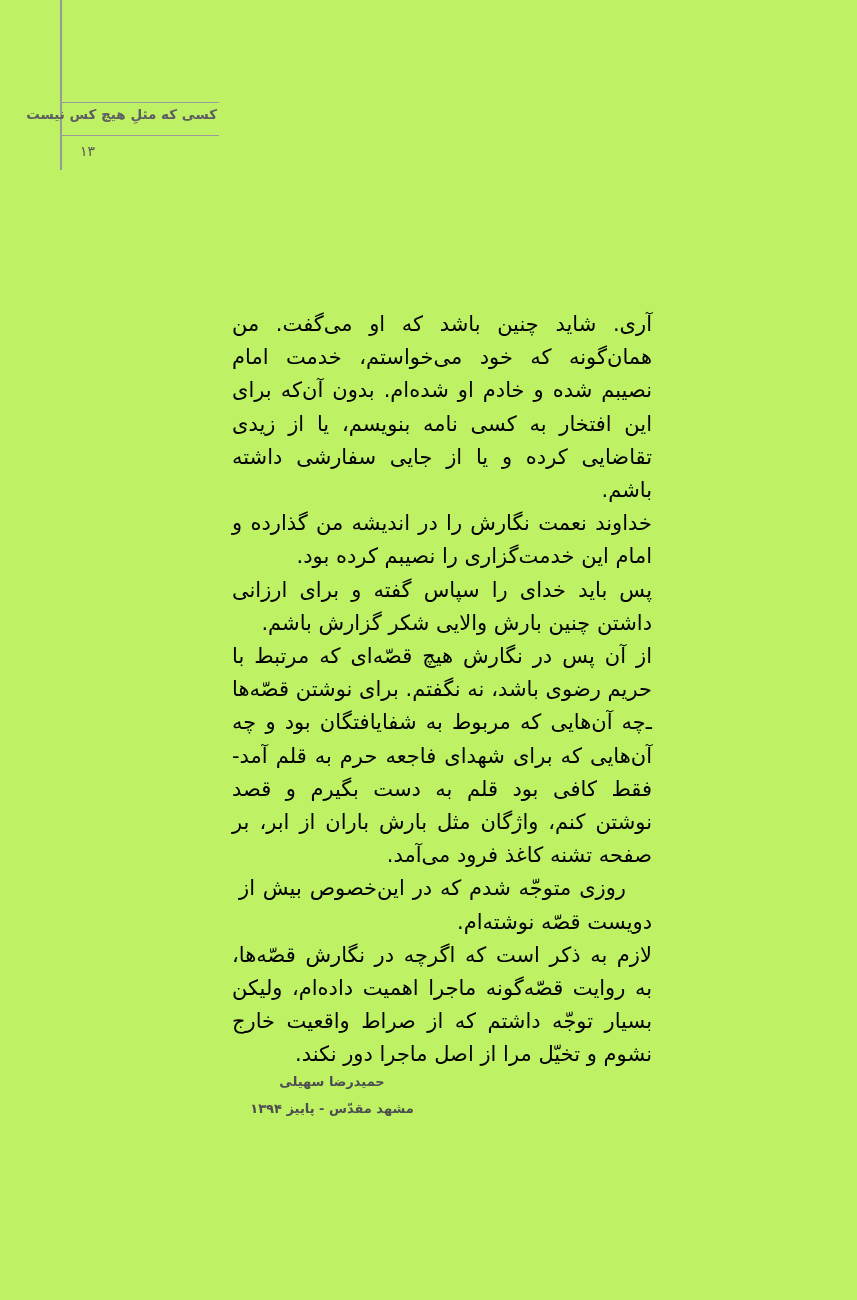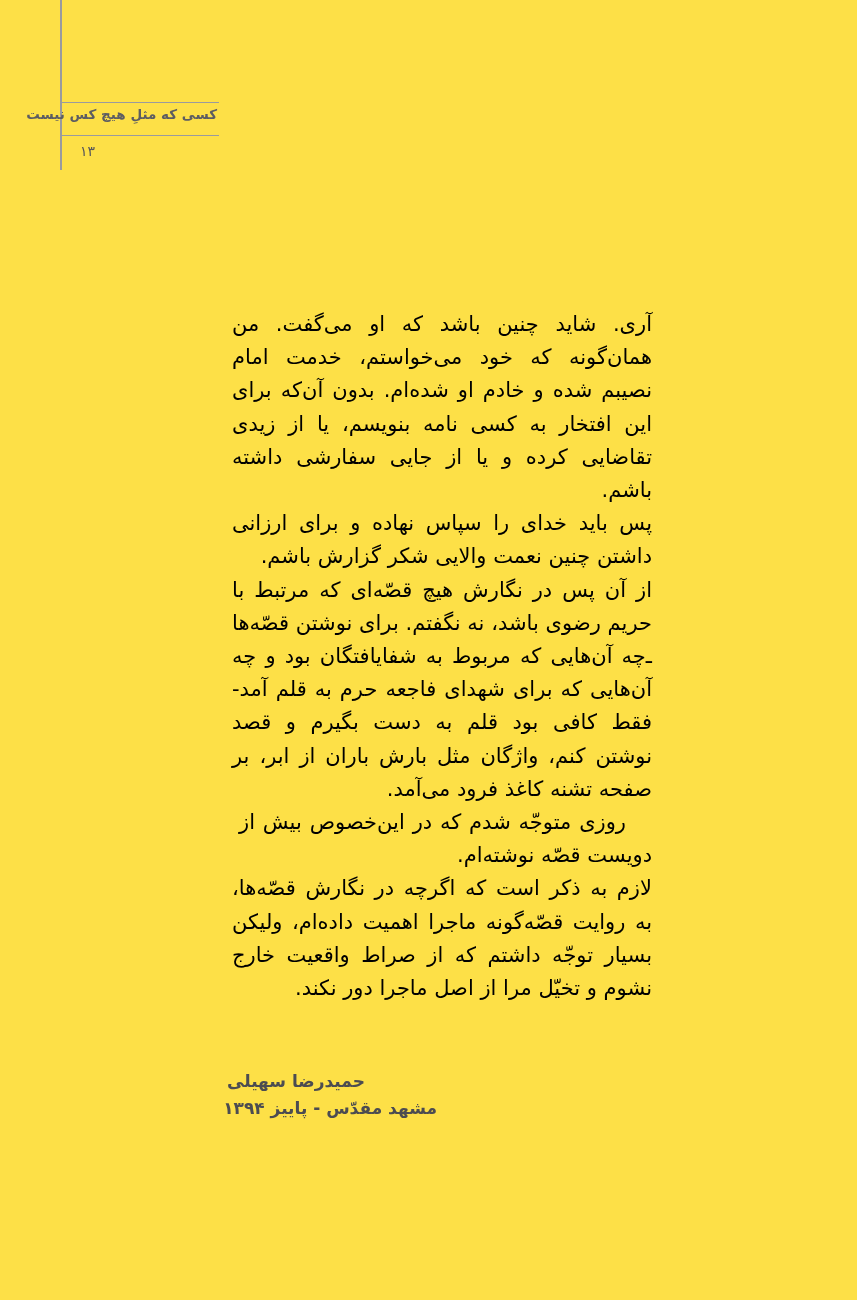--- a/index.html
+++ b/index.html
@@ -5,21 +5,21 @@
   html, body {
     margin: 0;
     padding: 0;
     background: #ffffff;
   }
 
   .page {
     position: relative;
     width: 857px;
     height: 1300px;
-    background: #fde047;
+    background: #bef264;
     overflow: hidden;
     font-family: "DejaVu Sans", sans-serif;
   }
 
   
   .header-rule-vertical {
     position: absolute;
     left: 60px;
     top: 0;
     width: 2px;
@@ -97,23 +97,23 @@
     text-align: justify;
   }
 
   
   .signature {
     position: absolute;
     right: 420px;
     top: 1068px;
     width: 210px;
     direction: rtl;
-    text-align: left;
+    text-align: center;
     color: #4c4c51;
-    font-size: 17px;
+    font-size: 13px;
     font-weight: bold;
     line-height: 27px;
   }
 
   .signature div {
     white-space: nowrap;
   }
 </style>
 </head>
 <body>
@@ -123,21 +123,22 @@
   <div class="header-rule-vertical"></div>
   <div class="header-rule-top"></div>
   <div class="header-rule-bottom"></div>
 
   <div class="header-title">کسی که مثلِ هیچ کس نیست</div>
 
   <div class="page-number">۱۳</div>
 
   <div class="body-text">
       <p>آری. شاید چنین باشد که او می‌گفت. من همان‌گونه که خود می‌خواستم، خدمت امام نصیبم شده و خادم او شده‌ام. بدون آن‌که برای این افتخار به کسی نامه بنویسم، یا از زیدی تقاضایی کرده و یا از جایی سفارشی داشته باشم.</p>
-      <p>پس باید خدای را سپاس نهاده و برای ارزانی داشتن چنین نعمت والایی شکر گزارش باشم.</p>
+      <p>خداوند نعمت نگارش را در اندیشه من گذارده و امام این خدمت‌گزاری را نصیبم کرده بود.</p>
+      <p>پس باید خدای را سپاس گفته و برای ارزانی داشتن چنین بارش والایی شکر گزارش باشم.</p>
       <p>از آن پس در نگارش هیچ قصّه‌ای که مرتبط با حریم رضوی باشد، نه نگفتم. برای نوشتن قصّه‌ها ـ‌چه آن‌هایی که مربوط به شفایافتگان بود و چه آن‌هایی که برای شهدای فاجعه حرم به قلم آمد- فقط کافی بود قلم به دست بگیرم و قصد نوشتن کنم، واژگان مثل بارش باران از ابر، بر صفحه تشنه کاغذ فرود می‌آمد.</p>
       <p class="indented">روزی متوجّه شدم که در این‌خصوص بیش از دویست قصّه نوشته‌ام.</p>
       <p>لازم به ذکر است که اگرچه در نگارش قصّه‌ها، به روایت قصّه‌گونه ماجرا اهمیت داده‌ام، ولیکن بسیار توجّه داشتم که از صراط واقعیت خارج نشوم و تخیّل مرا از اصل ماجرا دور نکند.</p>
     </div>
 
   <div class="signature">
     <div>حمیدرضا سهیلی</div>
     <div>مشهد مقدّس - پاییز ۱۳۹۴</div>
   </div>
 

